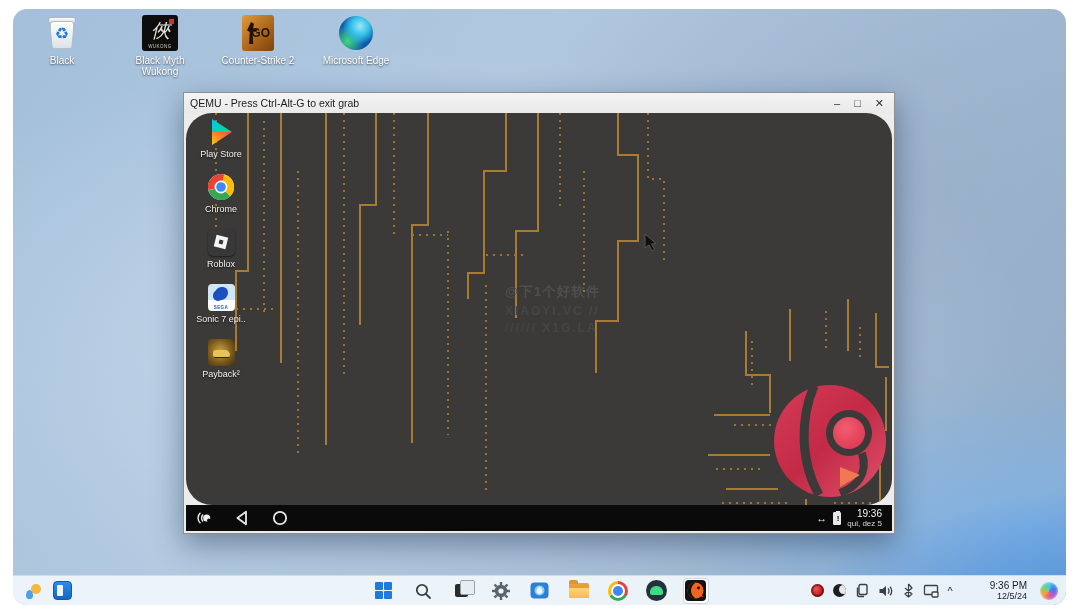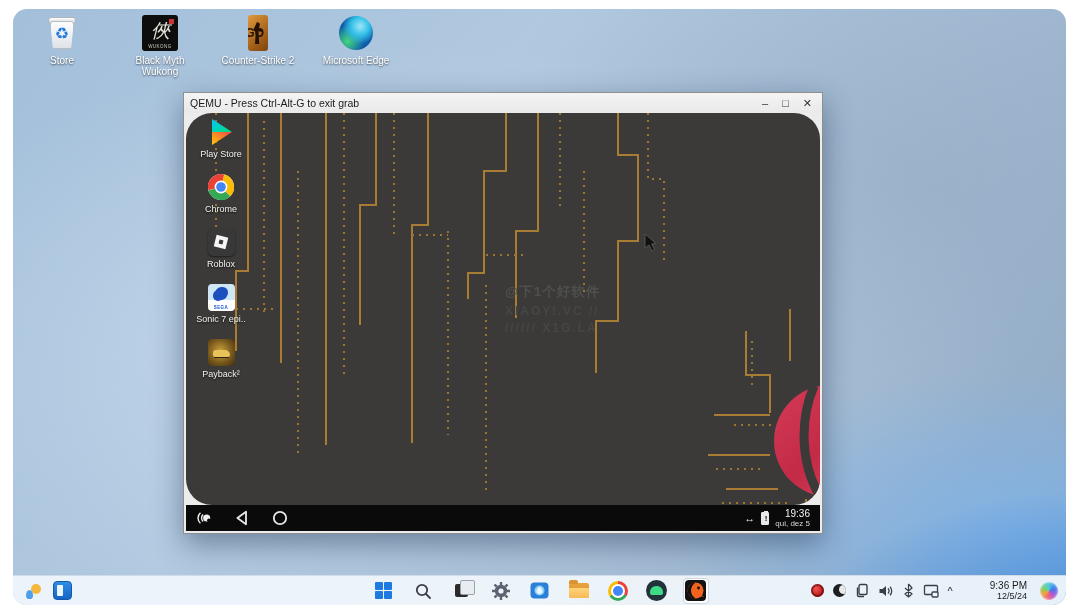--- a/index.html
+++ b/index.html
@@ -22,35 +22,35 @@
   .win-icon .art { width:38px; height:38px; display:flex; align-items:center; justify-content:center; }
   .win-icon .lbl { margin-top:3px; font-size:10px; line-height:11px; color:#fff; text-align:center; text-shadow:0 1px 2px rgba(0,0,0,.65); }
   .art-trash { position:relative; width:30px; height:36px; }
   .art-trash .bin { position:absolute; left:3px; top:6px; width:24px; height:28px; background:linear-gradient(180deg,#fdfdfd,#dfe3e8); border:1px solid #b8bec6; border-radius:3px 3px 5px 5px; clip-path:polygon(0 0,100% 0,88% 100%,12% 100%); }
   .art-trash .lid { position:absolute; left:1px; top:2px; width:28px; height:7px; background:linear-gradient(180deg,#ffffff,#cfd5dc); border:1px solid #b0b6be; border-radius:3px; }
   .art-trash .rec { position:absolute; left:0; top:9px; width:30px; text-align:center; font-size:16px; color:#1f7ae0; }
   .art-wukong { width:36px; height:36px; background:#0d0d0d; border-radius:3px; position:relative; overflow:hidden; }
   .art-wukong .stroke { position:absolute; left:9px; top:3px; width:18px; height:22px; color:#e8e4da; font-size:19px; font-family:"DejaVu Serif", serif; font-style:italic; }
   .art-wukong .seal { position:absolute; right:4px; top:4px; width:5px; height:5px; background:#c33; }
   .art-wukong .sub { position:absolute; left:0; bottom:2px; width:100%; text-align:center; font-size:4.5px; letter-spacing:.5px; color:#cfc9bb; }
-  .art-cs2 { width:20px; height:36px; border-radius:3px; background:linear-gradient(135deg,#e09a3a,#9c5a16 70%,#7c440e); position:relative; overflow:hidden; }
+  .art-cs2 { width:32px; height:36px; border-radius:3px; background:linear-gradient(135deg,#e09a3a,#9c5a16 70%,#7c440e); position:relative; overflow:hidden; }
   .art-cs2 .sil { position:absolute; left:5px; top:7px; width:10px; height:22px; background:#241104; clip-path:polygon(40% 0,70% 8%,60% 28%,100% 34%,95% 46%,55% 42%,62% 100%,20% 100%,28% 45%,0 38%,18% 22%); }
   .art-cs2 .go { position:absolute; right:4px; top:11px; font-size:12px; font-weight:bold; color:#261203; letter-spacing:0; }
   .art-edge { width:34px; height:34px; border-radius:50%;
     background: radial-gradient(circle at 62% 30%, #9ee6f7 0%, #35c1e8 28%, rgba(53,193,232,0) 55%),
                 radial-gradient(circle at 25% 75%, #43d67c 0%, rgba(67,214,124,0) 45%),
                 radial-gradient(circle at 50% 50%, #1b7fd4 0%, #0c59a4 70%);
   }
   .art-npp { position:relative; width:32px; height:36px; }
   .art-npp .page { position:absolute; left:2px; top:3px; width:26px; height:31px; background:#fdfdfd; border:1px solid #b8b8b8; border-radius:2px; }
   .art-npp .cham { position:absolute; left:5px; top:12px; width:18px; height:14px; background:#59b331; border-radius:60% 40% 55% 45%; box-shadow:inset -2px -2px 0 #3f8c1e; }
   .art-npp .pencil { position:absolute; right:0px; top:-2px; width:5px; height:22px; background:linear-gradient(180deg,#f3c021 75%,#e8e2d4 75% 88%,#3a3a3a 88%); transform:rotate(28deg); border-radius:2px; }
 
   
-  .qemu { position:absolute; left:170px; top:83px; width:640px; height:442px; background:#ececec; border:1px solid #8f8f8f; box-shadow:0 10px 28px rgba(20,40,70,.45); display:flex; flex-direction:column; }
+  .qemu { position:absolute; left:170px; top:83px; width:712px; height:442px; background:#ececec; border:1px solid #8f8f8f; box-shadow:0 10px 28px rgba(20,40,70,.45); display:flex; flex-direction:column; }
   .qemu-titlebar { height:20px; display:flex; align-items:center; padding:0 6px; background:linear-gradient(180deg,#f4f4f4,#e9e9e9); }
   .qemu-title { font-size:10.5px; color:#1c1c1c; flex:1; white-space:nowrap; }
   .qemu-controls { display:flex; gap:14px; align-items:center; padding-right:4px; }
   .qemu-controls span { font-size:11px; color:#333; line-height:10px; cursor:default; }
   .qemu-body { position:relative; flex:1; margin:0 2px; background:#3b3a38; overflow:hidden;border-radius:26px; }
   .qemu-nav { height:26px; margin:0 2px 2px 2px; background:#0a0a0a; display:flex; align-items:center; padding:0 10px; }
 
   
   .and-apps { position:absolute; left:6px; top:4px; width:58px; display:flex; flex-direction:column; align-items:center; }
   .and-app { display:flex; flex-direction:column; align-items:center; margin-bottom:13px; }
@@ -133,21 +133,21 @@
 
     <div class="win-icons">
       <div class="win-icon">
         <div class="art">
             <div class="art-trash">
           <div class="lid"></div>
               <div class="bin"></div>
               <div class="rec">♻</div>
         </div>
           </div>
-        <div class="lbl">Store</div>
+        <div class="lbl">Black</div>
       </div>
       <div class="win-icon">
         <div class="art">
             <div class="art-wukong">
           <div class="stroke">俠</div>
               <div class="seal"></div>
           <div class="sub">WUKONG</div>
         </div>
           </div>
         <div class="lbl"><span>Black Myth</span><br><span>Wukong</span></div>

